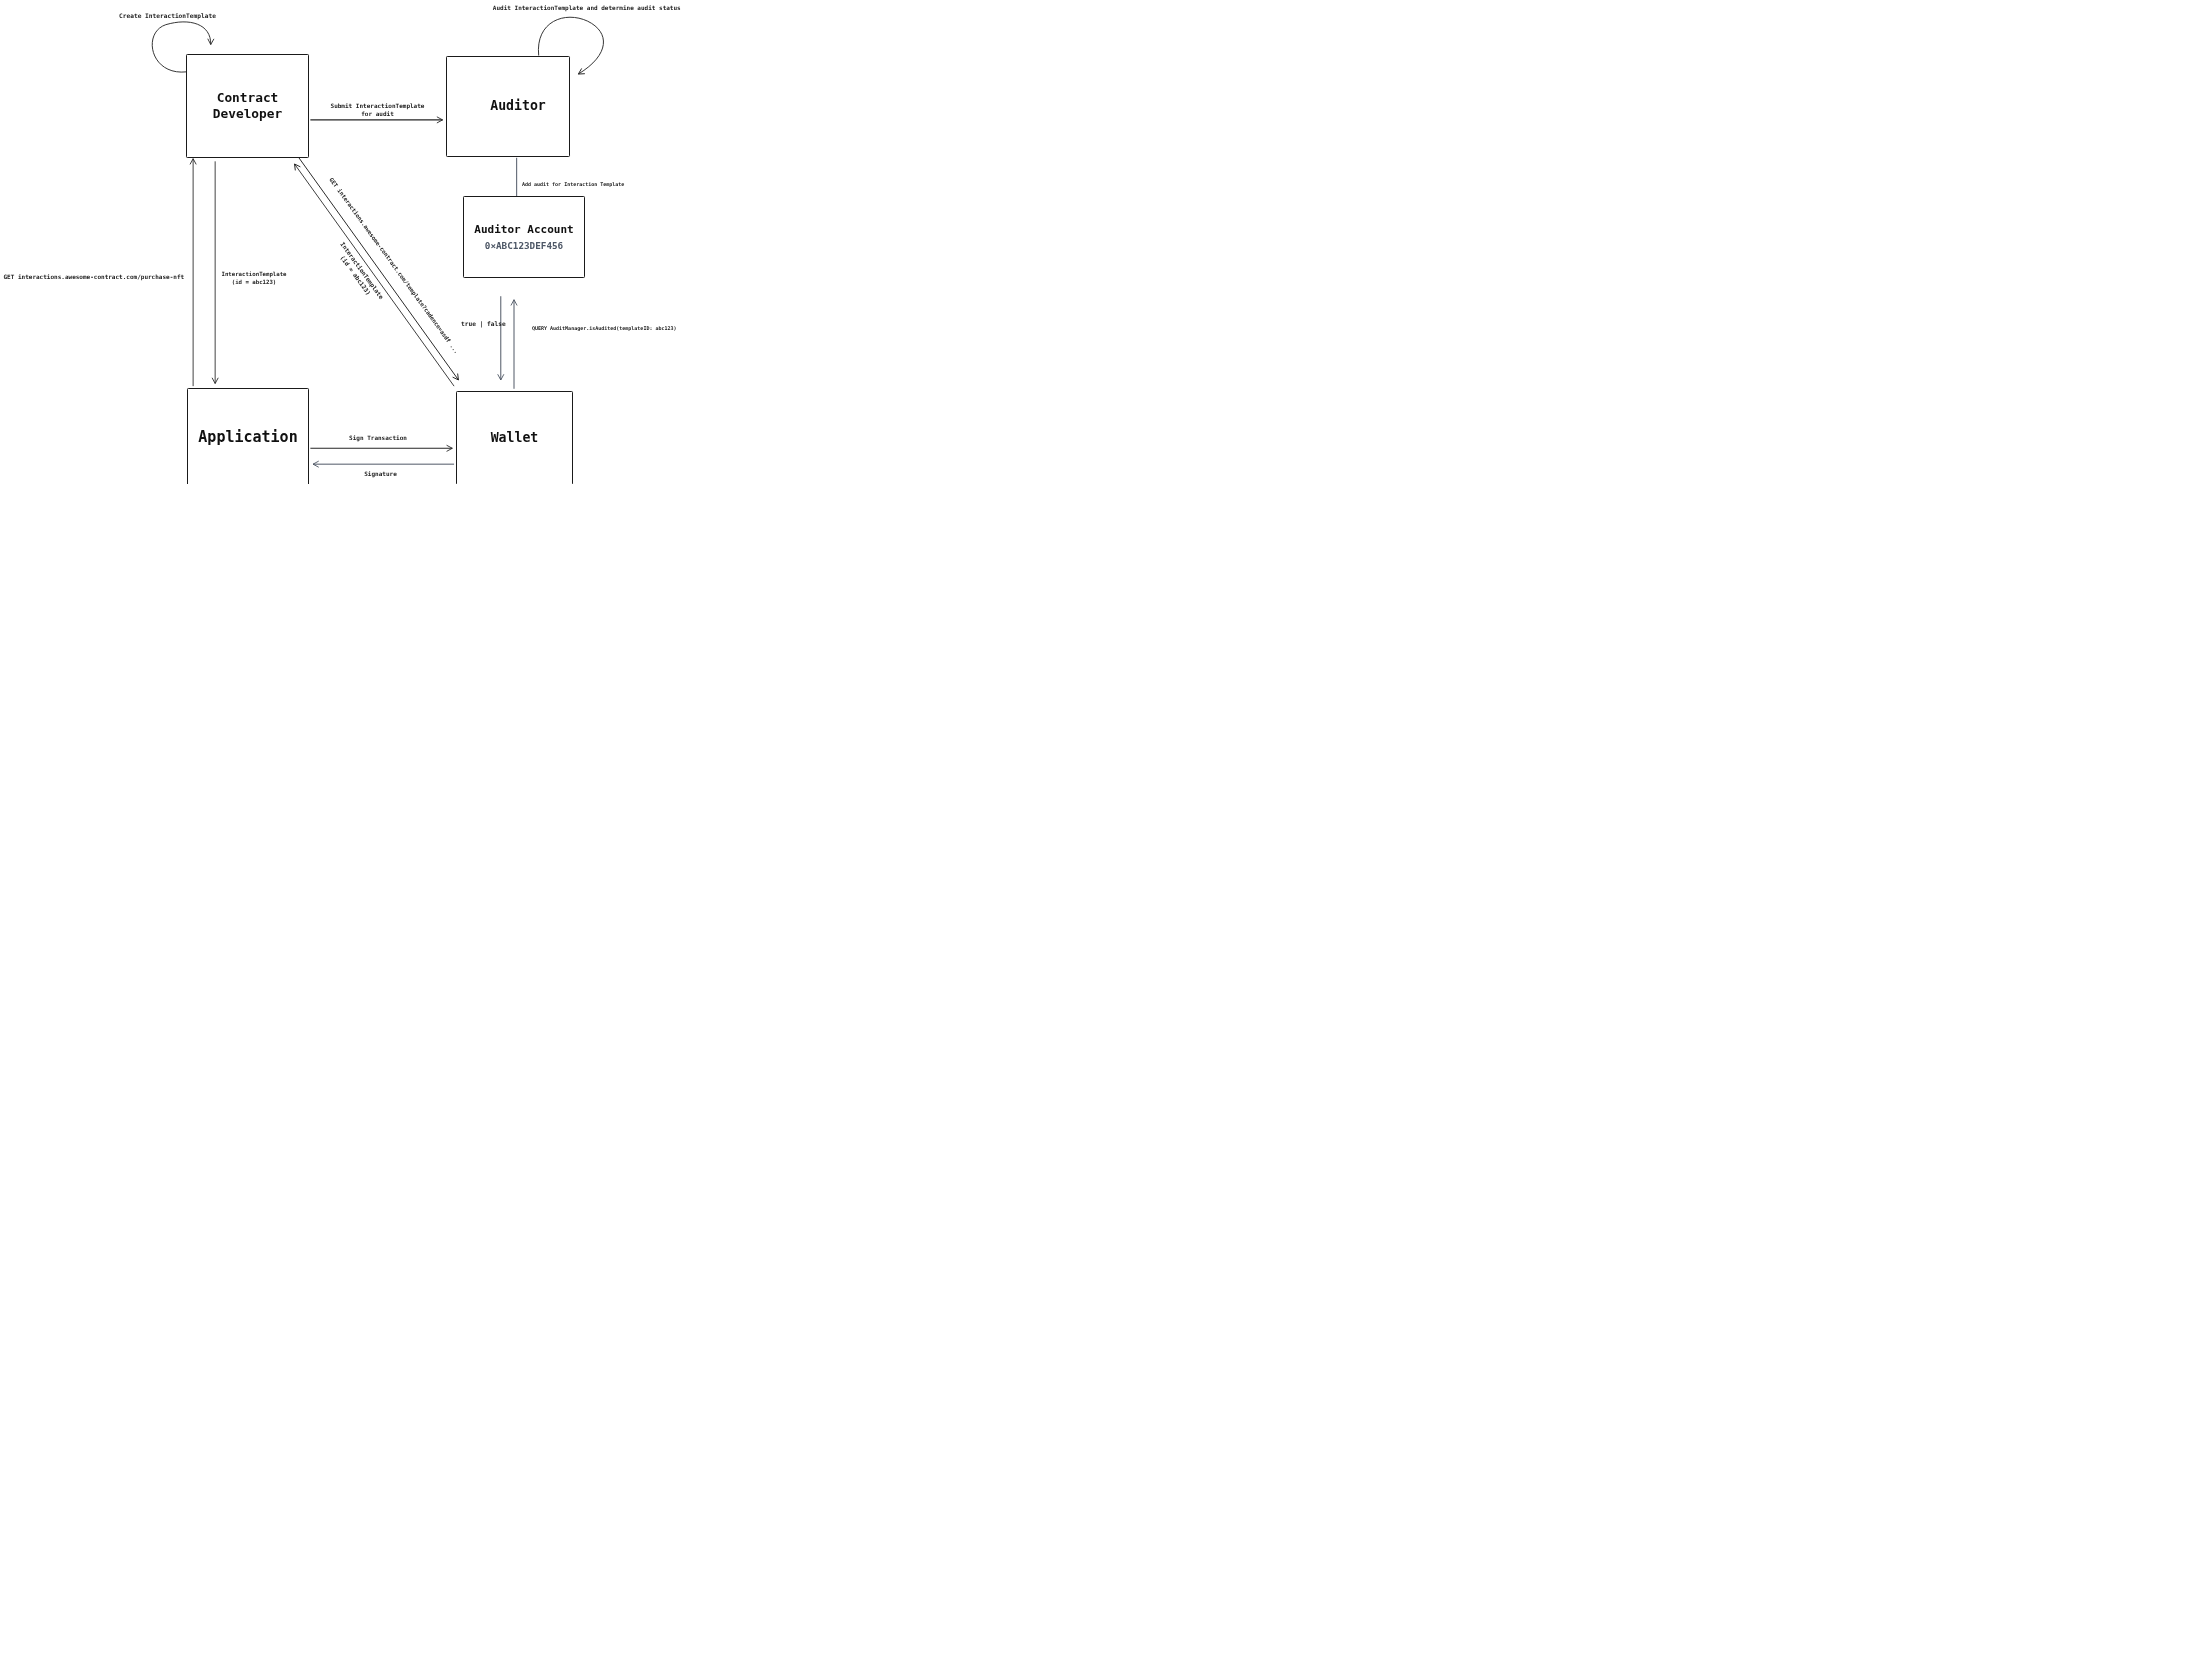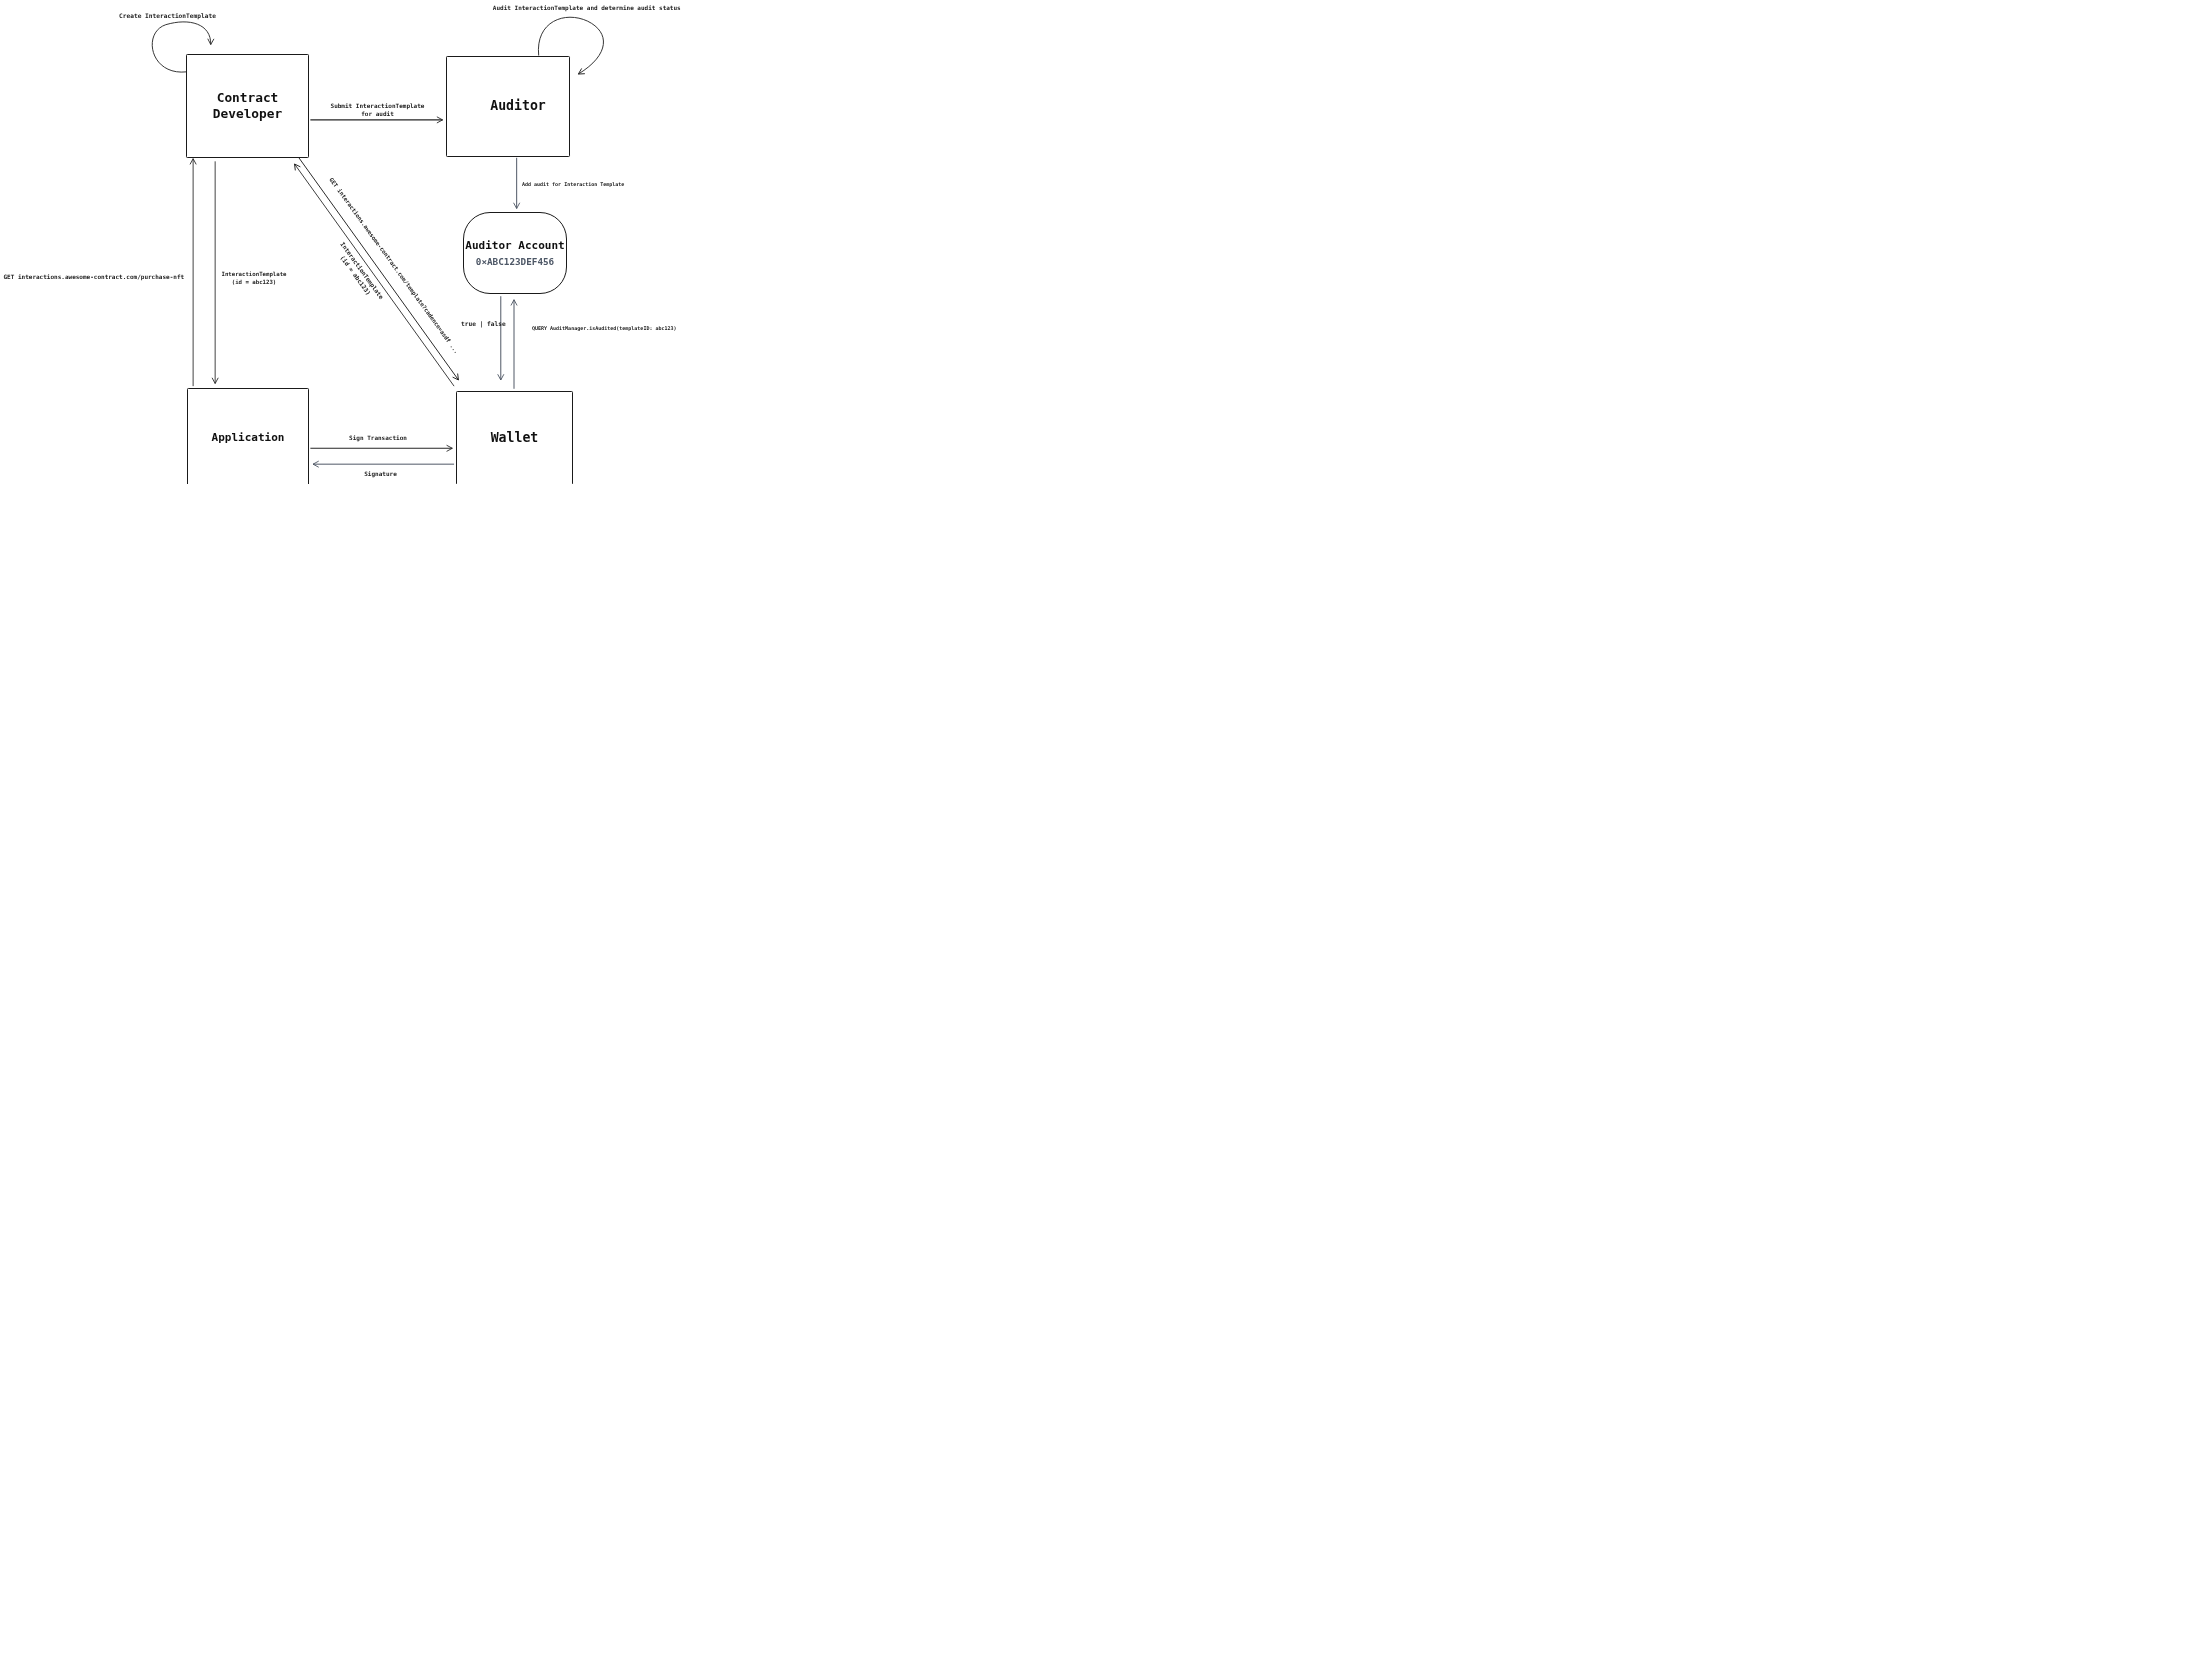--- a/index.html
+++ b/index.html
@@ -93,27 +93,27 @@
   </svg>
 
   <div class="node" style="left:186px; top:54px; width:123px; height:104px;">
     <div class="title" style="font-size:12.8px; width:88px;">Contract Developer</div>
   </div>
 
   <div class="node" style="left:446px; top:56px; width:124px; height:101px;padding-left:20px;">
     <div class="title" style="font-size:13.2px;">Auditor</div>
   </div>
 
-  <div class="node" style="left:463px; top:212px; width:104px; height:82px;border-radius:27px;">
+  <div class="node" style="left:463px; top:196px; width:122px; height:82px;">
     <div class="title" style="font-size:11px;">Auditor Account</div>
     <div class="muted-text" style="font-size:9.3px; font-weight:bold; margin-top:3.5px;">0×ABC123DEF456</div>
   </div>
 
   <div class="node" style="left:187px; top:388px; width:122px; height:99px;">
-    <div class="title" style="font-size:11px;">Application</div>
+    <div class="title" style="font-size:15px;">Application</div>
   </div>
 
   <div class="node" style="left:456px; top:391px; width:117px; height:94px;">
     <div class="title" style="font-size:13.2px;">Wallet</div>
   </div>
 
   <div class="lbl" style="left:119px; top:12px; font-size:6.2px;">Create InteractionTemplate</div>
 
   <div class="lbl" style="right:1.3px; top:4.4px; font-size:6px;">Audit InteractionTemplate and determine audit status</div>
 

